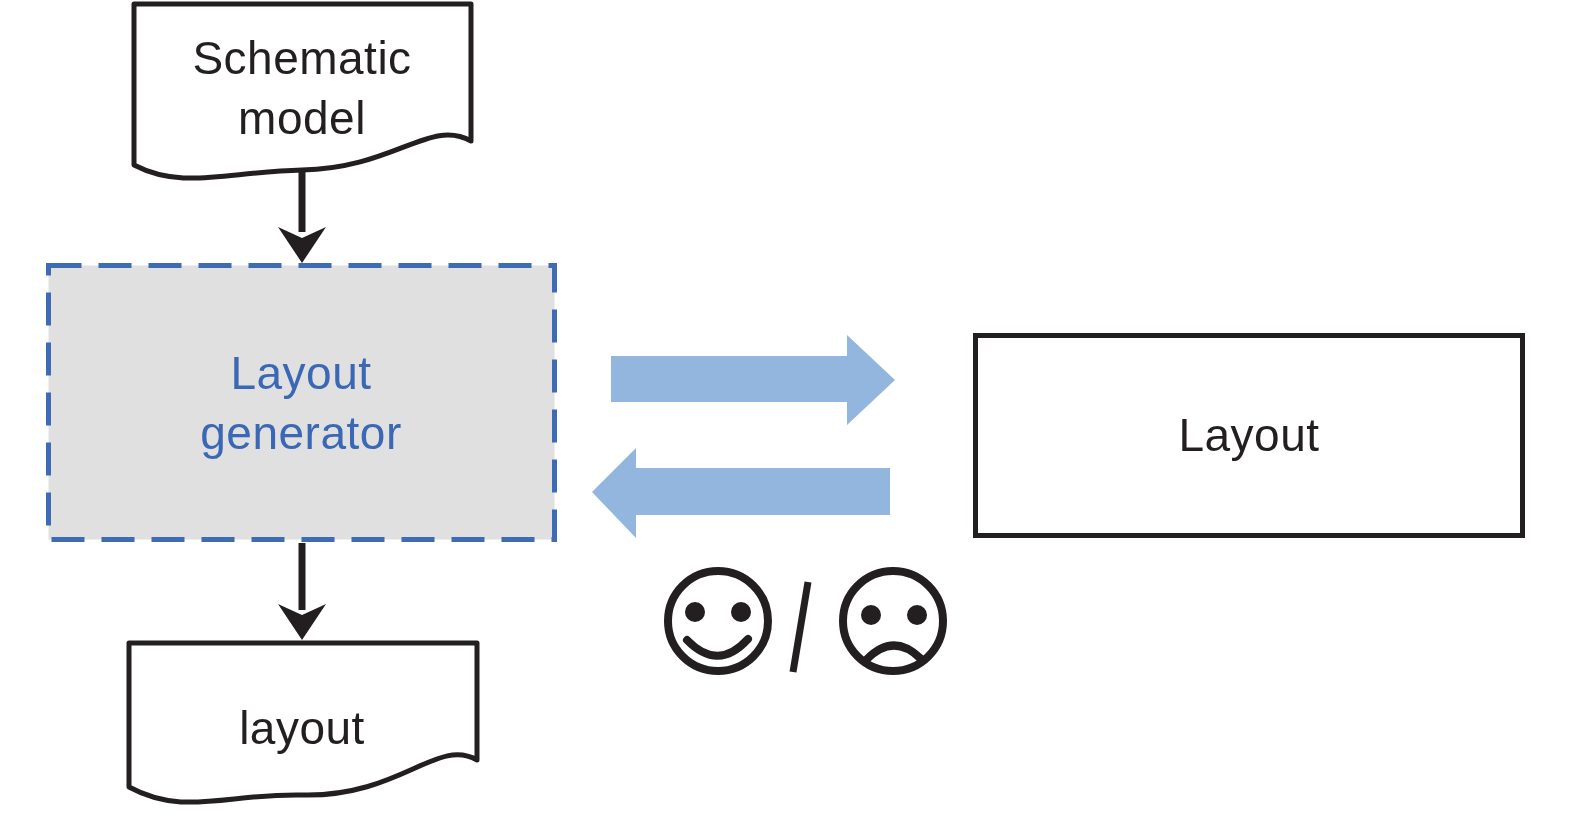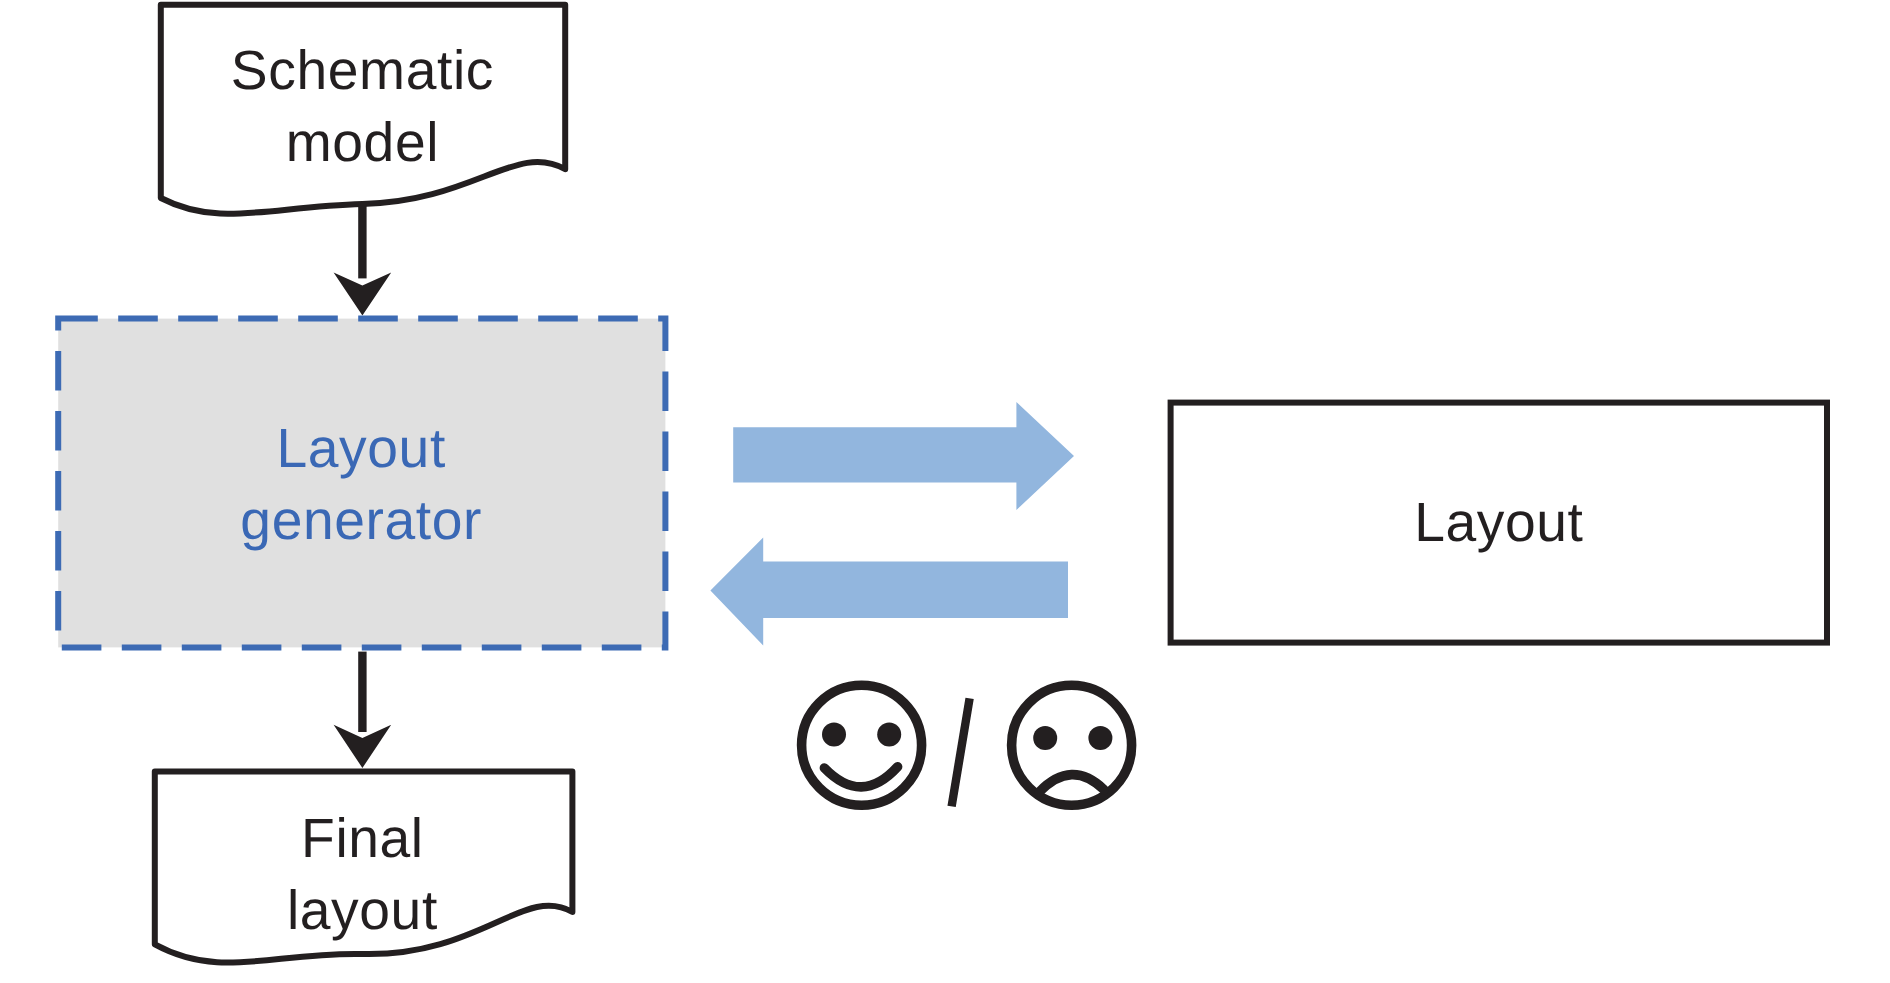--- a/index.html
+++ b/index.html
@@ -92,17 +92,16 @@
   <div class="label blue" style="left:301px; top:403px;">
     <div>Layout</div>
     <div>generator</div>
   </div>
 
   <div class="label" style="left:1249px; top:435px;">
     <div>Layout</div>
   </div>
 
   <div class="label" style="left:302px; top:728px;">
-    <div>Final</div>
     <div>layout</div>
   </div>
 
 </div>
 
 </body></html>

